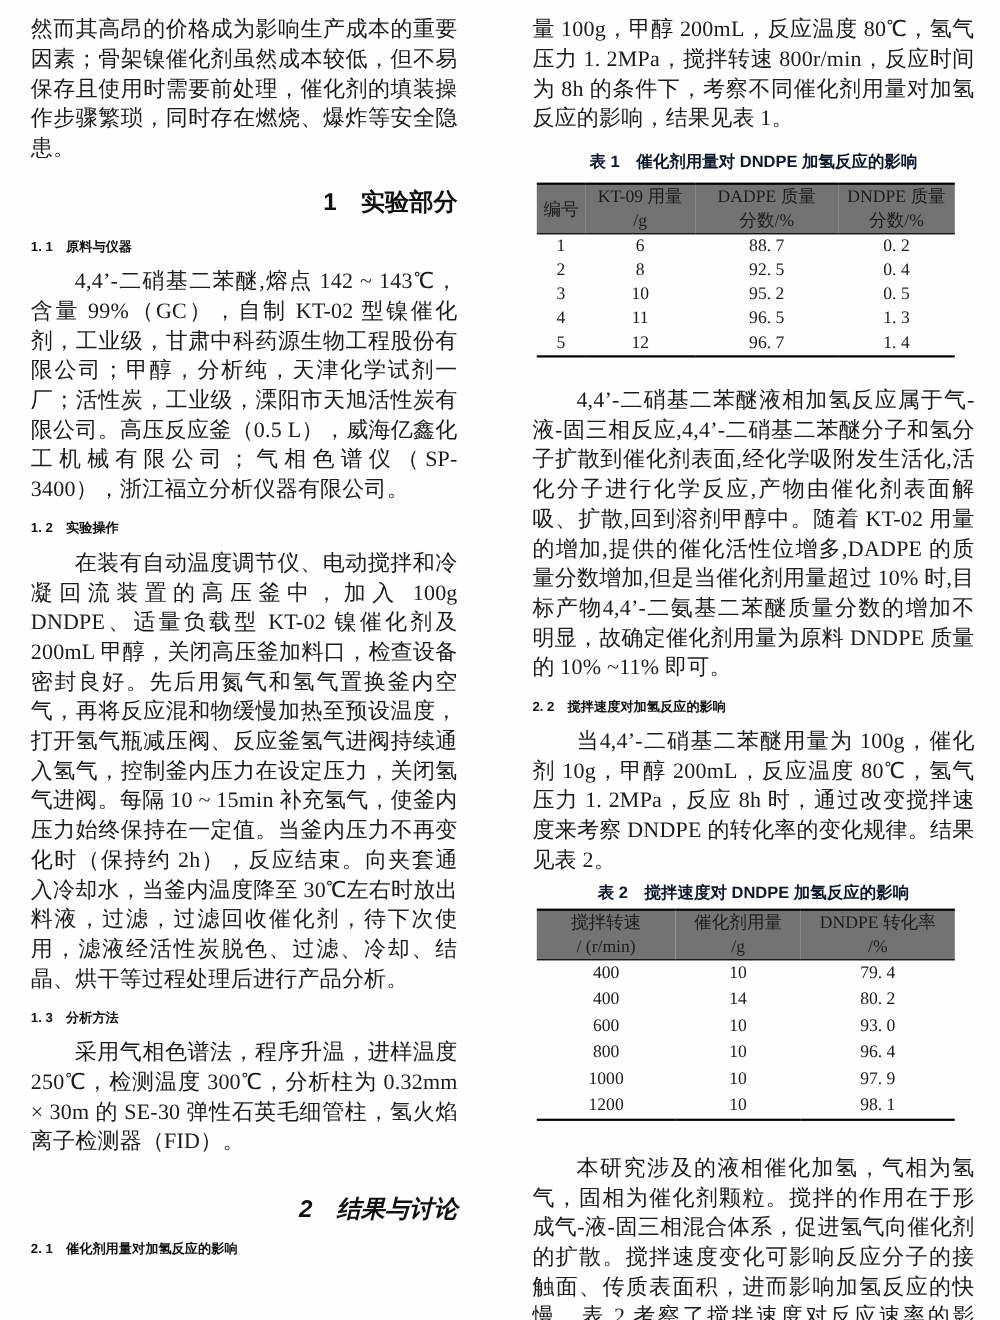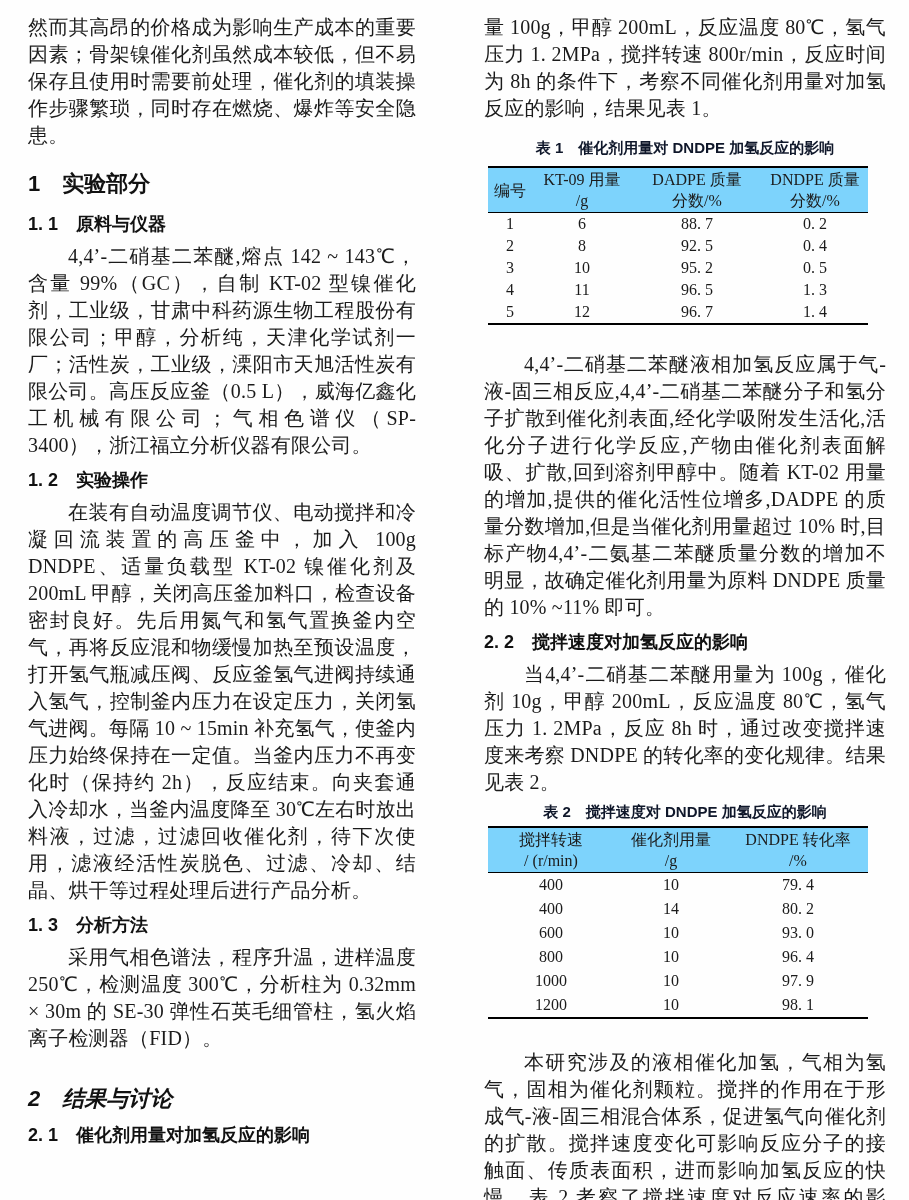--- a/index.html
+++ b/index.html
@@ -25,25 +25,26 @@
   }
   p.indent { text-indent:2em; }
 
   .sec-h {
     font-family:"Liberation Sans", sans-serif;
     font-weight:bold;
     font-size:22px;
     line-height:30px;
     color:#111;
     margin:20px 0 12px 0;
+    text-align:right;
   }
   .sub-h {
     font-family:"Liberation Sans", sans-serif;
     font-weight:bold;
-    font-size:18px;
+    font-size:12px;
     line-height:26px;
     color:#111;
     margin:8px 0 6px 0;
   }
   .col-left .sub-h.first-sub { margin-top:6px; }
   .col-left .sec-h.results-h { margin-top:32px; margin-bottom:6px;font-style:italic; }
 
   .tbl-cap {
     font-family:"Liberation Sans", sans-serif;
     font-weight:bold;
@@ -58,21 +59,21 @@
   table.tbl {
     border-collapse:collapse;
     table-layout:fixed;
     width:380px;
     margin:0 0 0 4px;
     border-top:2.5px solid #000;
     border-bottom:2.5px solid #000;
     font-size:16px;
   }
   table.tbl thead {
-    background:#7dd3fc;
+    background:#737373;
     border-bottom:1.5px solid #000;
   }
   table.tbl th {
     font-weight:normal;
     text-align:center;
     vertical-align:middle;
     padding:1px 0;
   }
   table.tbl th .hline { line-height:21px; }
   table.tbl td {

